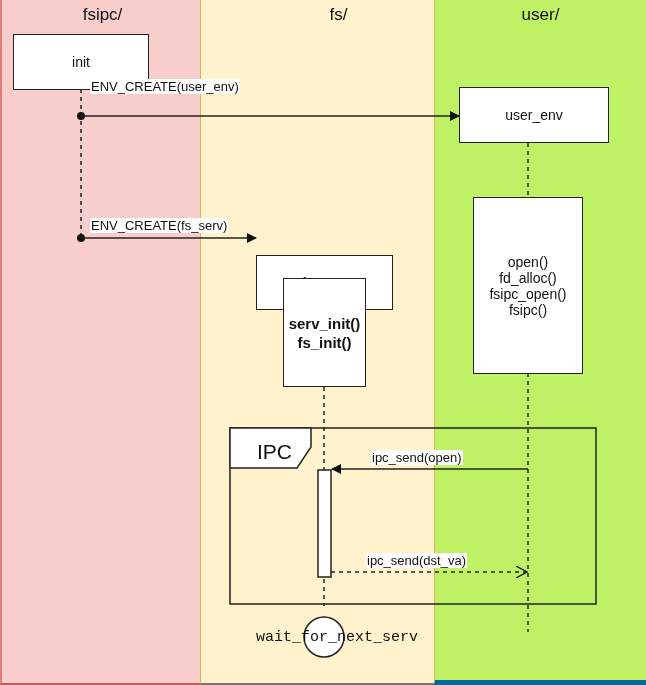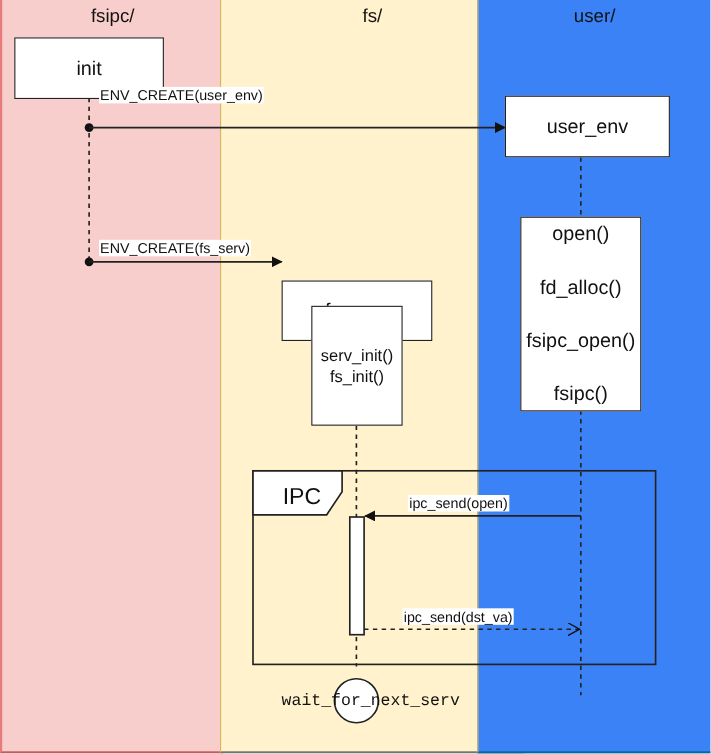--- a/index.html
+++ b/index.html
@@ -1,25 +1,25 @@
 <!DOCTYPE html>
 <html><head>
 <meta charset="utf-8">
 <style>
   html, body { margin: 0; padding: 0; }
   body { width: 646px; height: 685px; position: relative; overflow: hidden; background: #ffffff; font-family: "Liberation Sans", sans-serif; }
   .lane { position: absolute; top: 0; height: 685px; box-sizing: border-box; }
   .lane-init { left: 0; width: 203px; background: #f8cecc; border-left: 2px solid #e57c7c; border-bottom: 2px solid #c45a5a; }
   .lane-fs { left: 200px; width: 276px; background: #fff2cc; border-left: 1px solid #d6b656; border-bottom: 2px solid #737373; }
-  .lane-user { left: 434px; width: 212px; background: #3b82f6; border-left: 1px solid #d6b656; border-bottom: 2px solid #0369a1; }
+  .lane-user { left: 434px; width: 212px; background: #bef264; border-left: 1px solid #d6b656; border-bottom: 5px solid #0369a1; }
   .lane-title { position: absolute; top: 5px; width: 100%; text-align: center; font-size: 17px; color: #111; }
-  .box { position: absolute; background: #ffffff; border: 1.5px solid #222; box-sizing: border-box; display: flex; align-items: center; justify-content: center; text-align: center; font-size: 18px; color: #111; }
+  .box { position: absolute; background: #ffffff; border: 1.5px solid #222; box-sizing: border-box; display: flex; align-items: center; justify-content: center; text-align: center; font-size: 14px; color: #111; }
   .label { position: absolute; font-size: 13px; color: #111; background: #ffffff; padding: 0 1px; line-height: 15px; white-space: nowrap; }
   svg.overlay { position: absolute; left: 0; top: 0; width: 646px; height: 685px; }
-  .call-list { flex-direction: column; justify-content: space-between; padding: 4px 0; }
+  .call-list { flex-direction: column; justify-content: center; padding: 4px 0; }
   .call-list span { display: block; }
   .ipc-title { position: absolute; font-size: 21px; color: #111; }
   .end-label { position: absolute; font-size: 15px; color: #111; white-space: nowrap; }
 </style>
 </head>
 <body>
 
 <div class="lane lane-init">
   <div class="lane-title">fsipc/</div>
 </div>
@@ -69,21 +69,21 @@
 <div class="box" style="left:13px; top:34px; width:136px; height:56px;">
   <span>init</span>
 </div>
 <div class="box" style="left:459px; top:87px; width:150px; height:56px;">
   <span>user_env</span>
 </div>
 <div class="box" style="left:256px; top:210px; width:137px; height:55px;margin-top:45px;">
   <span>fs_serv</span>
 </div>
 
-<div class="box" style="left:283px; top:278px; width:83px; height:109px; flex-direction:column; font-size:15px; line-height:19px;">
+<div class="box" style="left:283px; top:278px; width:83px; height:109px; flex-direction:column; font-size:15px; line-height:19px;font-weight:bold;">
   <span>serv_init()</span>
   <span>fs_init()</span>
 </div>
 <div class="box call-list" style="left:473px; top:197px; width:110px; height:177px;">
   <span>open()</span>
   <span>fd_alloc()</span>
   <span>fsipc_open()</span>
   <span>fsipc()</span>
 </div>
 

